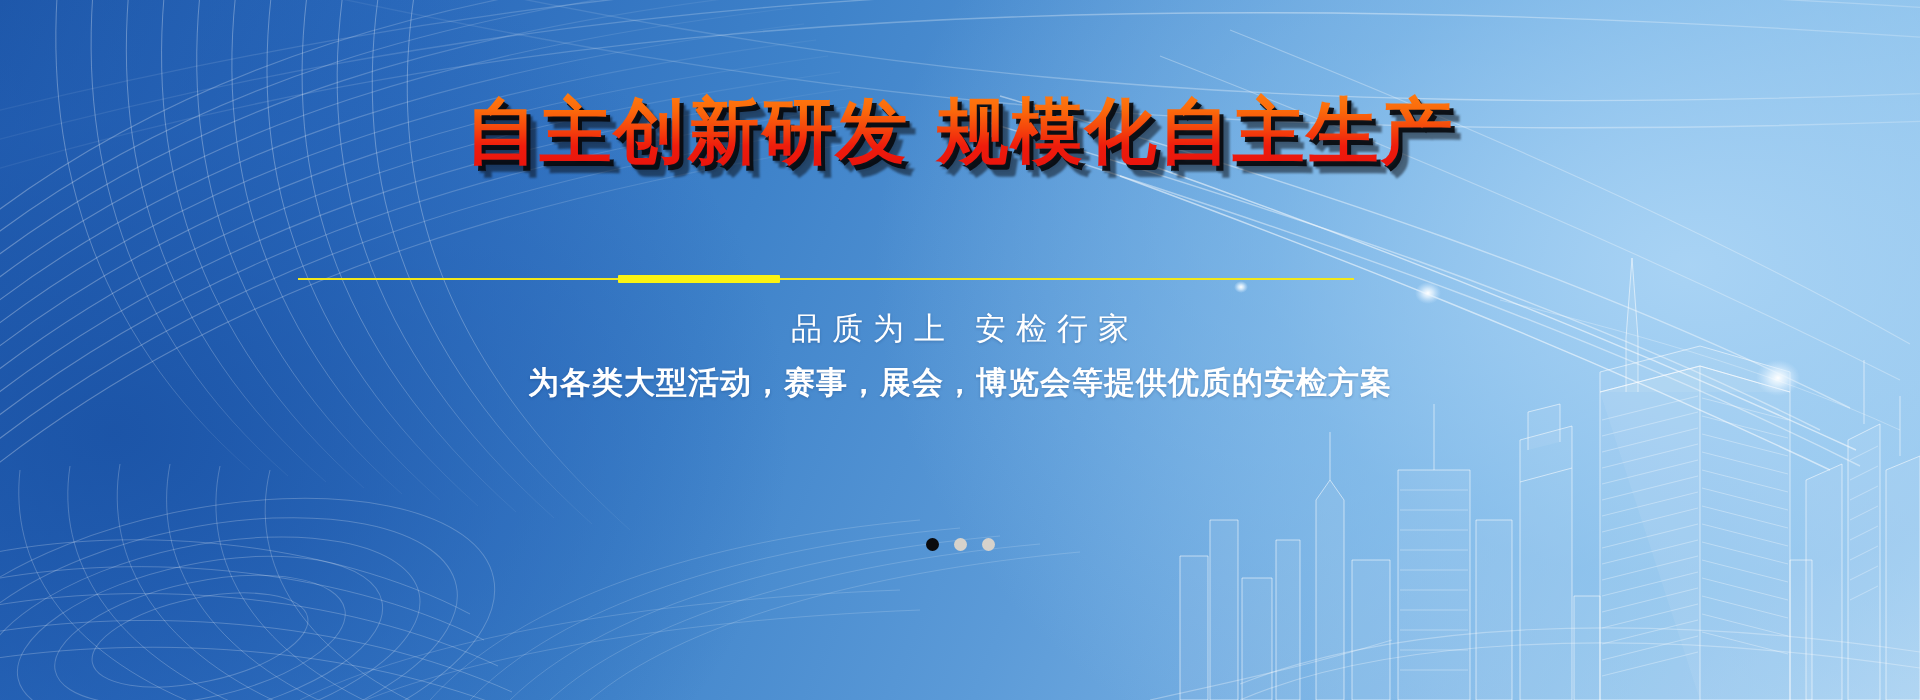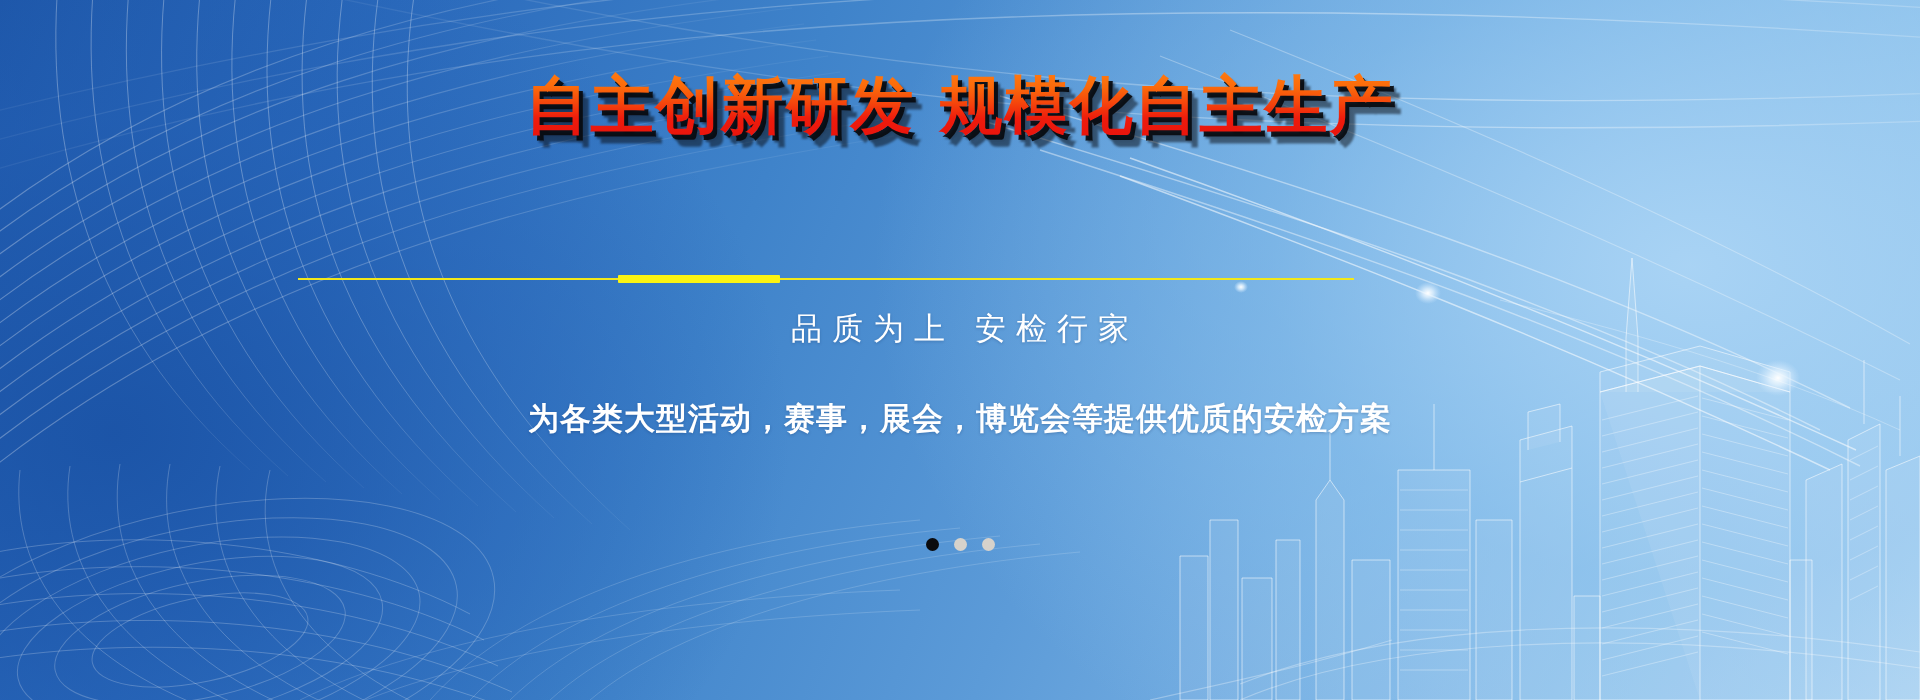--- a/index.html
+++ b/index.html
@@ -17,33 +17,34 @@
   }
 
   
   .bg-layer { position:absolute; inset:0; width:1920px; height:700px; pointer-events:none; }
 
   
   #headline-wrap { position:absolute; left:0; top:72px; width:1920px; text-align:center; }
   #headline {
     display:inline-block;
     font-family:"DejaVu Sans","Liberation Sans",sans-serif;
-    font-size:63px;
+    font-size:72px;
     font-weight:bold;
     letter-spacing:2px;
     line-height:1.08;
     background:linear-gradient(180deg,#ff7a10 0%, #fb6a0b 22%, #f5450c 46%, #ee1c0c 68%, #e8120d 100%);
     -webkit-background-clip:text;
     background-clip:text;
     color:transparent;
     -webkit-text-fill-color:transparent;
     filter:
       drop-shadow(4px 5px 0 rgba(8,10,14,0.92))
       drop-shadow(6px 7px 1px rgba(8,10,14,0.55));
     white-space:nowrap;
+    margin-top:21px;
   }
 
   
   #divider { position:absolute; left:298px; top:275px; width:1056px; height:8px; }
   #divider .thin {
     position:absolute; left:0; top:3px; width:1056px; height:2px;
     background:#f2e81a;
   }
   #divider .thick {
     position:absolute; left:320px; top:0; width:162px; height:8px;
@@ -64,21 +65,20 @@
   }
   #description {
     position:absolute; left:0; top:362px; width:1920px;
     text-align:center;
     font-family:"DejaVu Sans","Liberation Sans",sans-serif;
     font-size:31px; font-weight:bold;
     color:#ffffff;
     letter-spacing:1px;
     text-shadow:0 1px 3px rgba(10,40,90,0.28);
     white-space:nowrap;
-    margin-top:36px;
   }
 
   
   #dots {
     position:absolute; left:0; top:538px; width:1920px;
     display:flex; justify-content:center; align-items:center; gap:15px;
   }
   .dot { width:13px; height:13px; border-radius:50%; background:#d6d2cb; cursor:pointer; }
   .dot.active { background:#0b0b0d; }
 

